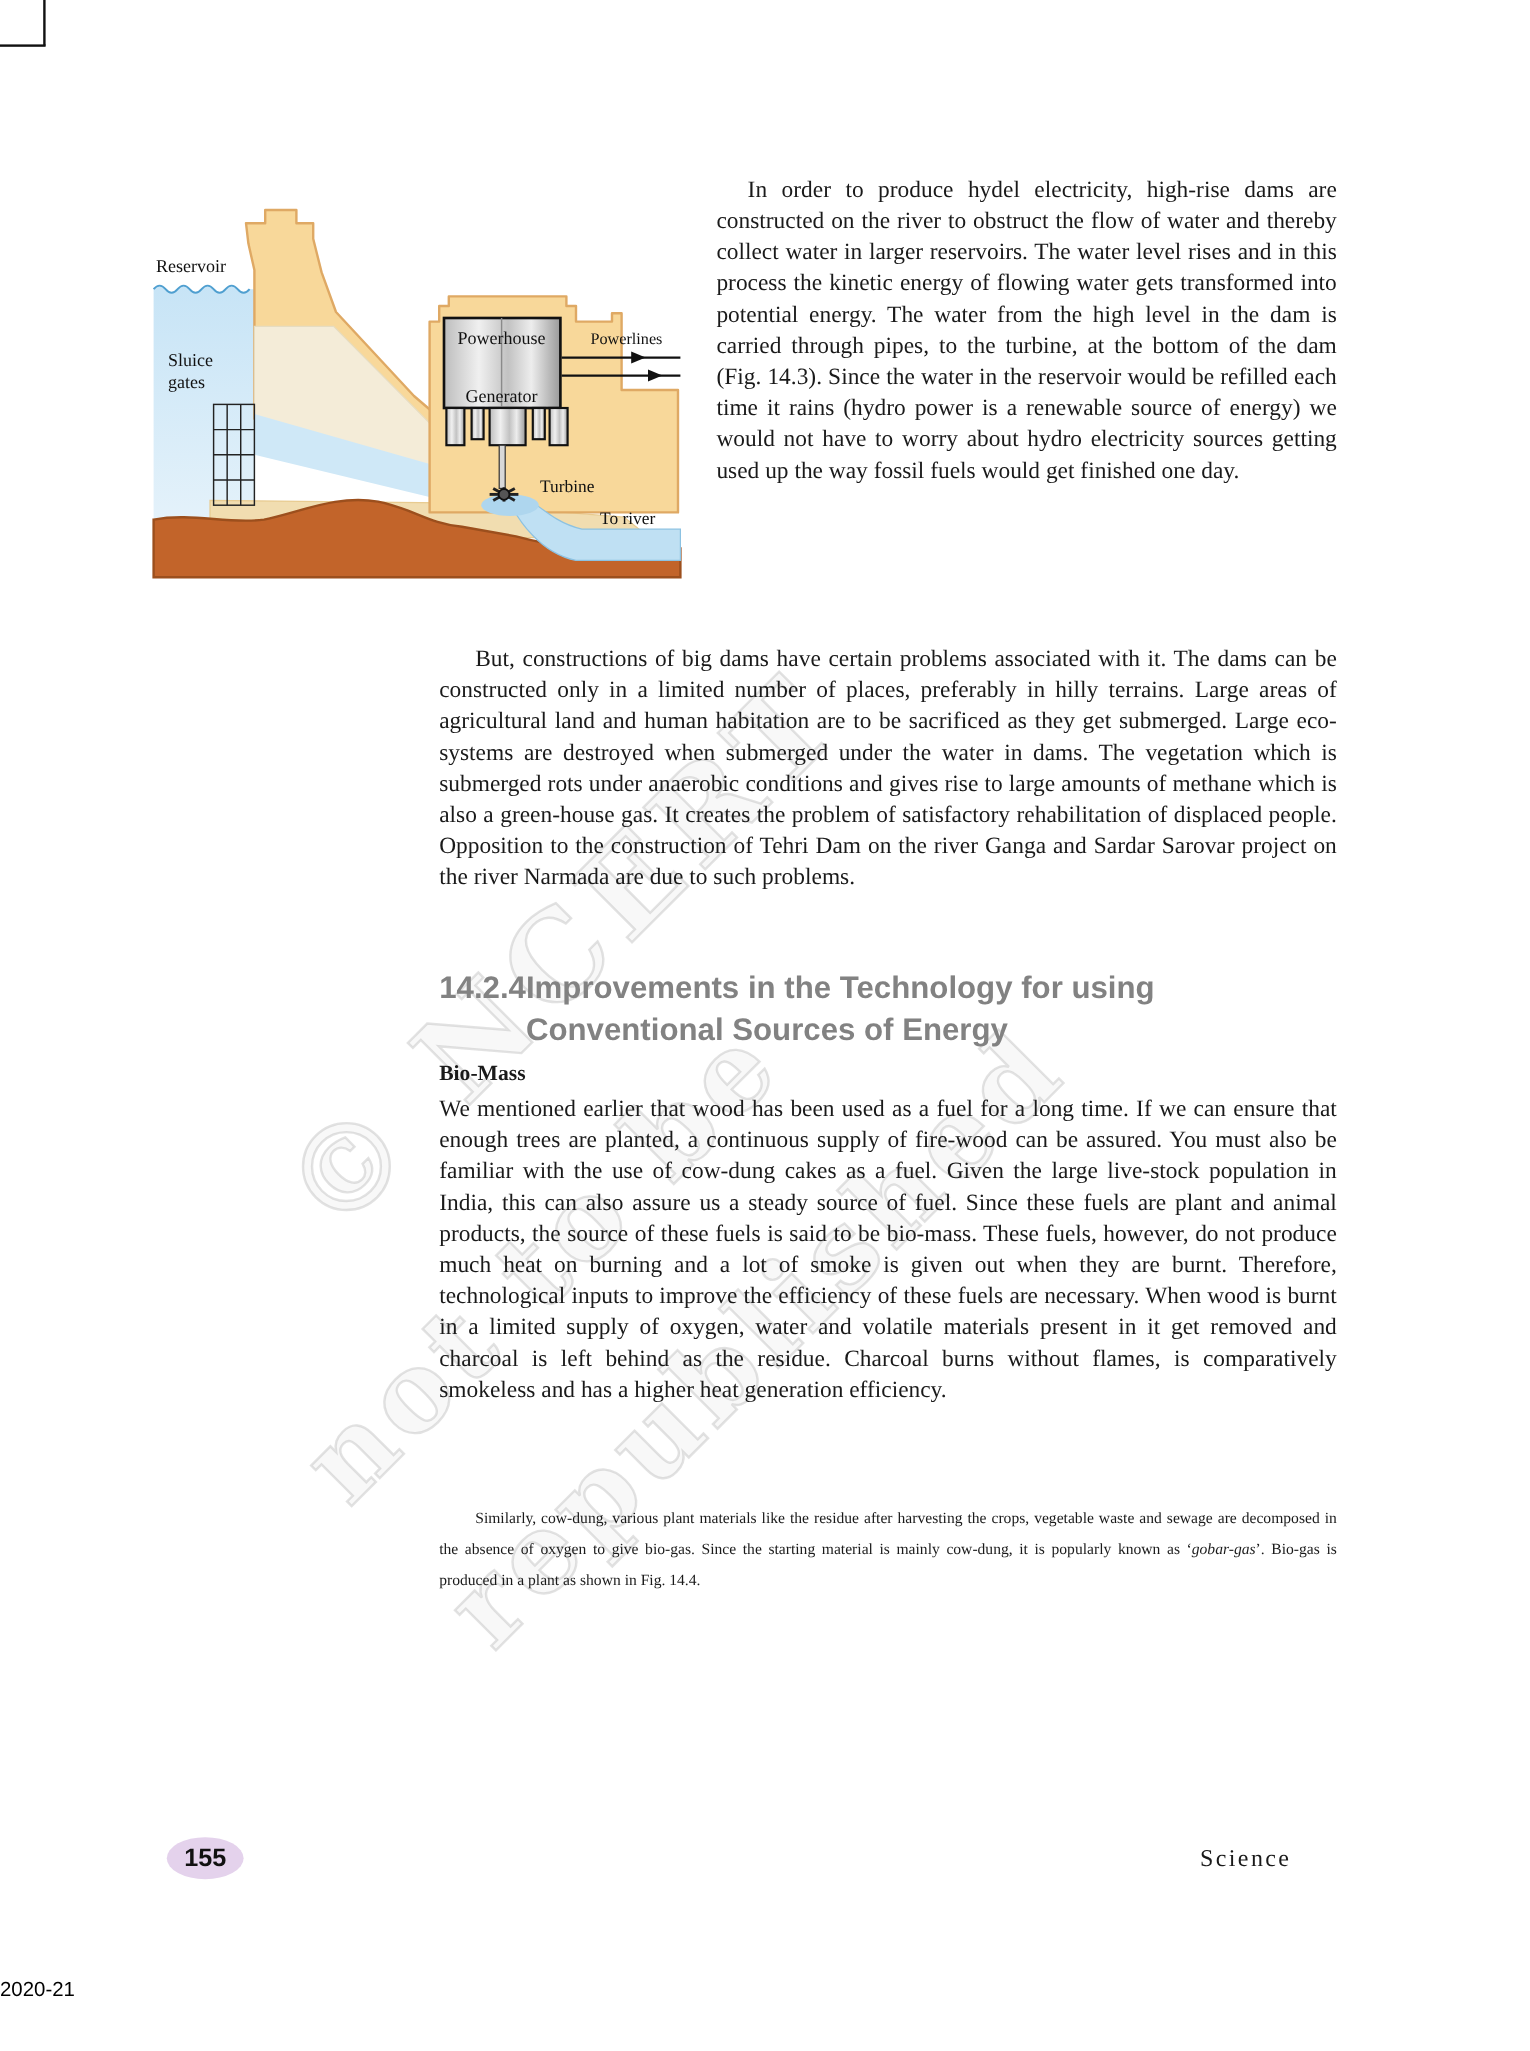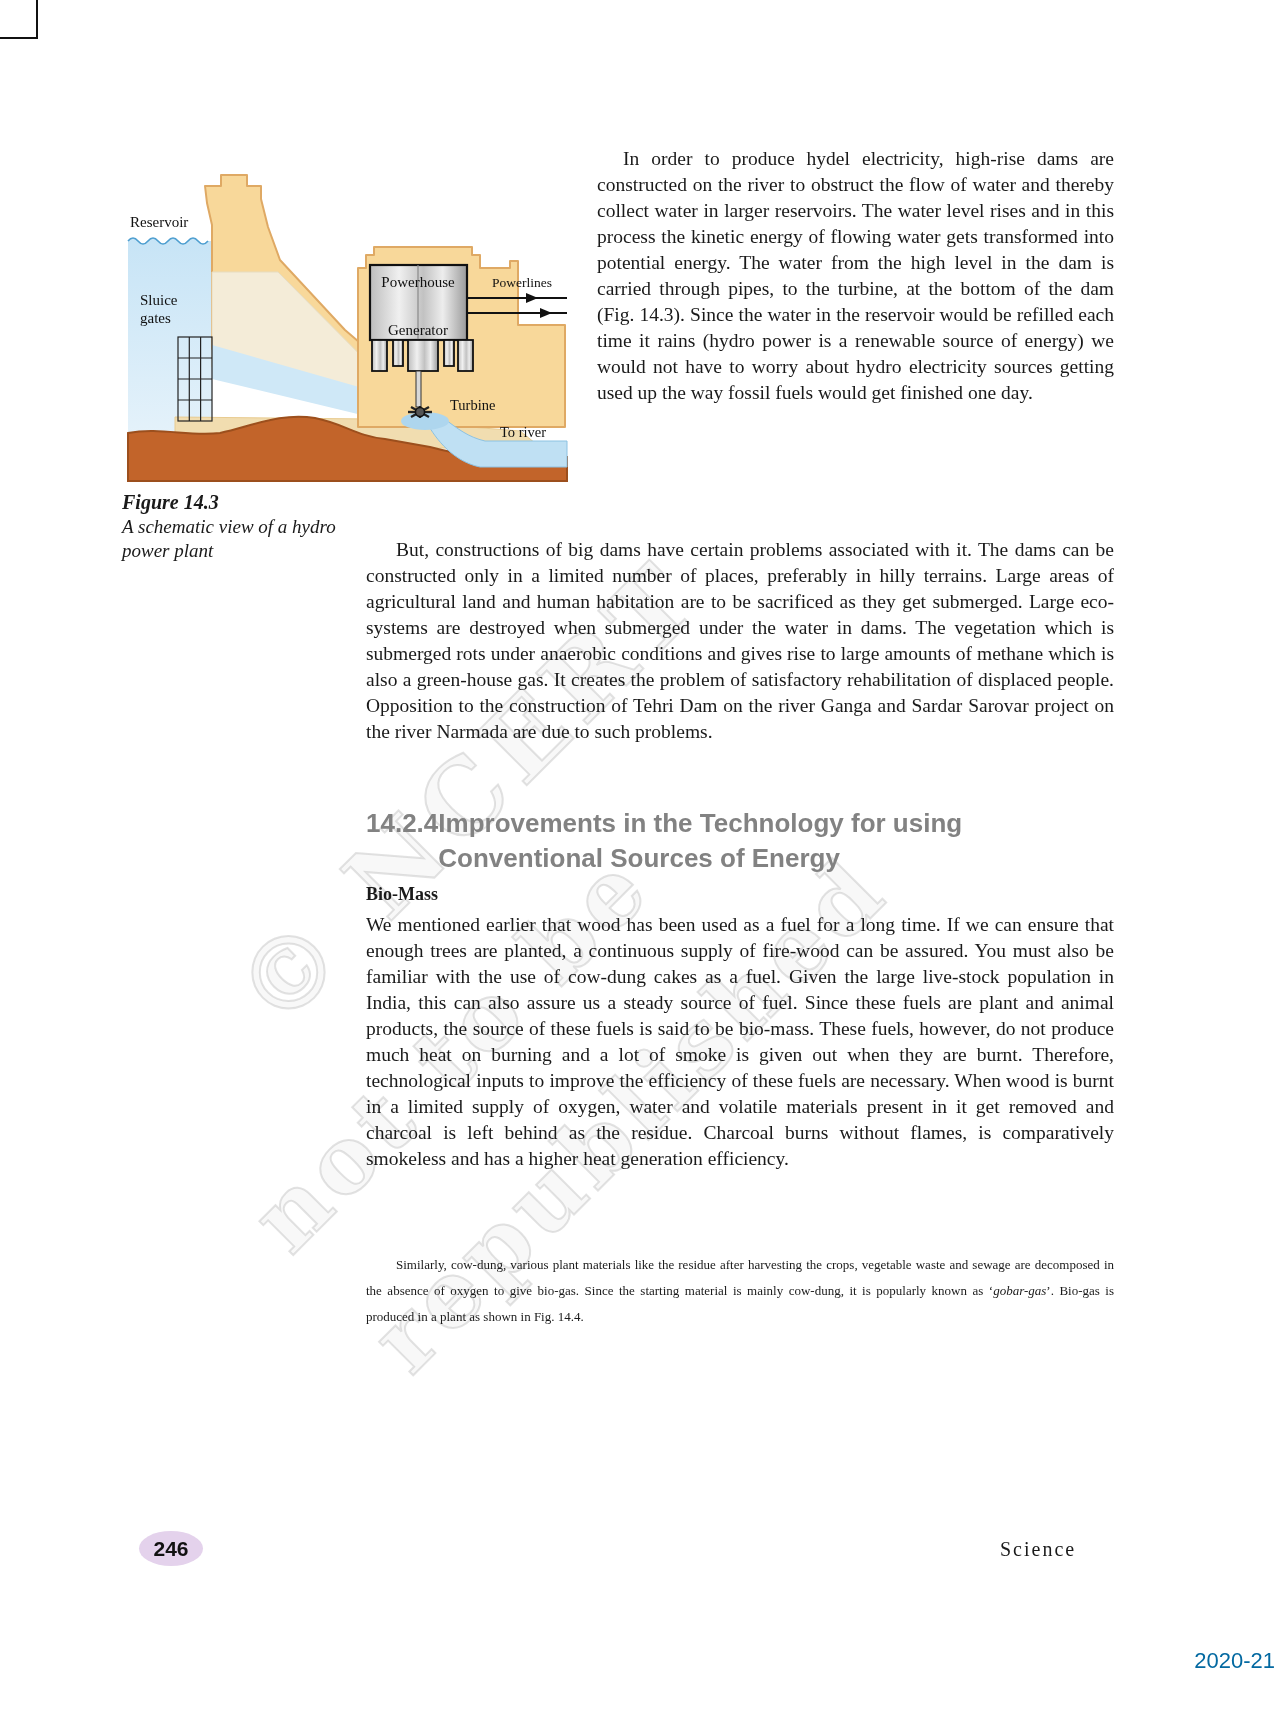--- a/index.html
+++ b/index.html
@@ -36,22 +36,22 @@
      text-align:justify;z-index:1;}
   .para-bio2{position:absolute;left:366px;top:1252px;width:748px;font-size:13px;line-height:26px;
      text-align:justify;text-indent:30px;z-index:1;}
   .para-bio2 .it{font-style:italic;}
   
   .page-badge{position:absolute;left:139px;top:1531px;width:64px;height:35px;border-radius:50%;
      background:#e4d2ec;display:flex;align-items:center;justify-content:center;z-index:1;
      font-family:"Liberation Sans",sans-serif;font-weight:bold;font-size:21px;color:#111;}
   .footer-right{position:absolute;left:1000px;top:1538px;width:114px;
      font-size:20px;letter-spacing:2px;z-index:1;}
-  .footer-center{position:absolute;left:0;right:0;top:1648px;text-align:right;z-index:1;
-     font-family:"Liberation Sans",sans-serif;font-size:22px;color:#0369a1;}
+  .footer-center{position:absolute;left:0;right:0;top:1648px;text-align:left;z-index:1;
+     font-family:"Liberation Sans",sans-serif;font-size:17px;color:#000000;}
 </style>
 </head>
 <body>
 
 <div class="page">
 
   <div class="cropmark-v"></div>
   <div class="cropmark-h"></div>
 
   <div class="watermark">
@@ -135,37 +135,33 @@
       <text x="20" y="140" font-size="15">Sluice</text>
       <text x="20" y="158" font-size="15">gates</text>
       <text x="298" y="122" font-size="15" text-anchor="middle">Powerhouse</text>
       <text x="298" y="170" font-size="15" text-anchor="middle">Generator</text>
       <text x="372" y="122" font-size="13.5">Powerlines</text>
       <text x="330" y="245" font-size="14.5">Turbine</text>
       <text x="380" y="272" font-size="14.5">To river</text>
     </svg>
   </div>
 
-  <div class="fig-caption">
-    <div class="cap-title">Figure 14.3</div>
-    <div class="cap-text">A schematic view of a hydro power plant</div>
-  </div>
 
   <div class="col-right">In order to produce hydel electricity, high-rise dams are constructed on the river to obstruct the flow of water and thereby collect water in larger reservoirs. The water level rises and in this process the kinetic energy of flowing water gets transformed into potential energy. The water from the high level in the dam is carried through pipes, to the turbine, at the bottom of the dam (Fig. 14.3). Since the water in the reservoir would be refilled each time it rains (hydro power is a renewable source of energy) we would not have to worry about hydro electricity sources getting used up the way fossil fuels would get finished one day.</div>
 
   <div class="para-dams">But, constructions of big dams have certain problems associated with it. The dams can be constructed only in a limited number of places, preferably in hilly terrains. Large areas of agricultural land and human habitation are to be sacrificed as they get submerged. Large eco-systems are destroyed when submerged under the water in dams. The vegetation which is submerged rots under anaerobic conditions and gives rise to large amounts of methane which is also a green-house gas. It creates the problem of satisfactory rehabilitation of displaced people. Opposition to the construction of Tehri Dam on the river Ganga and Sardar Sarovar project on the river Narmada are due to such problems.</div>
 
   <div class="section-heading">
     <span class="sec-num">14.2.4</span>
     <span class="sec-title">Improvements in the Technology for using Conventional Sources of Energy</span>
   </div>
 
   <div class="biomass-heading">Bio-Mass</div>
 
   <div class="para-bio1">We mentioned earlier that wood has been used as a fuel for a long time. If we can ensure that enough trees are planted, a continuous supply of fire-wood can be assured. You must also be familiar with the use of cow-dung cakes as a fuel. Given the large live-stock population in India, this can also assure us a steady source of fuel. Since these fuels are plant and animal products, the source of these fuels is said to be bio-mass. These fuels, however, do not produce much heat on burning and a lot of smoke is given out when they are burnt. Therefore, technological inputs to improve the efficiency of these fuels are necessary. When wood is burnt in a limited supply of oxygen, water and volatile materials present in it get removed and charcoal is left behind as the residue. Charcoal burns without flames, is comparatively smokeless and has a higher heat generation efficiency.</div>
 
   <div class="para-bio2"><span>Similarly, cow-dung, various plant materials like the residue after harvesting the crops, vegetable waste and sewage are decomposed in the absence of oxygen to give bio-gas. Since the starting material is mainly cow-dung, it is popularly known as ‘</span><span class="it">gobar-gas</span><span>’. Bio-gas is produced in a plant as shown in Fig. 14.4.</span></div>
 
-  <div class="page-badge">246</div>
+  <div class="page-badge">155</div>
   <div class="footer-right">Science</div>
   <div class="footer-center">2020-21</div>
 
 </div>
 
 </body></html>

